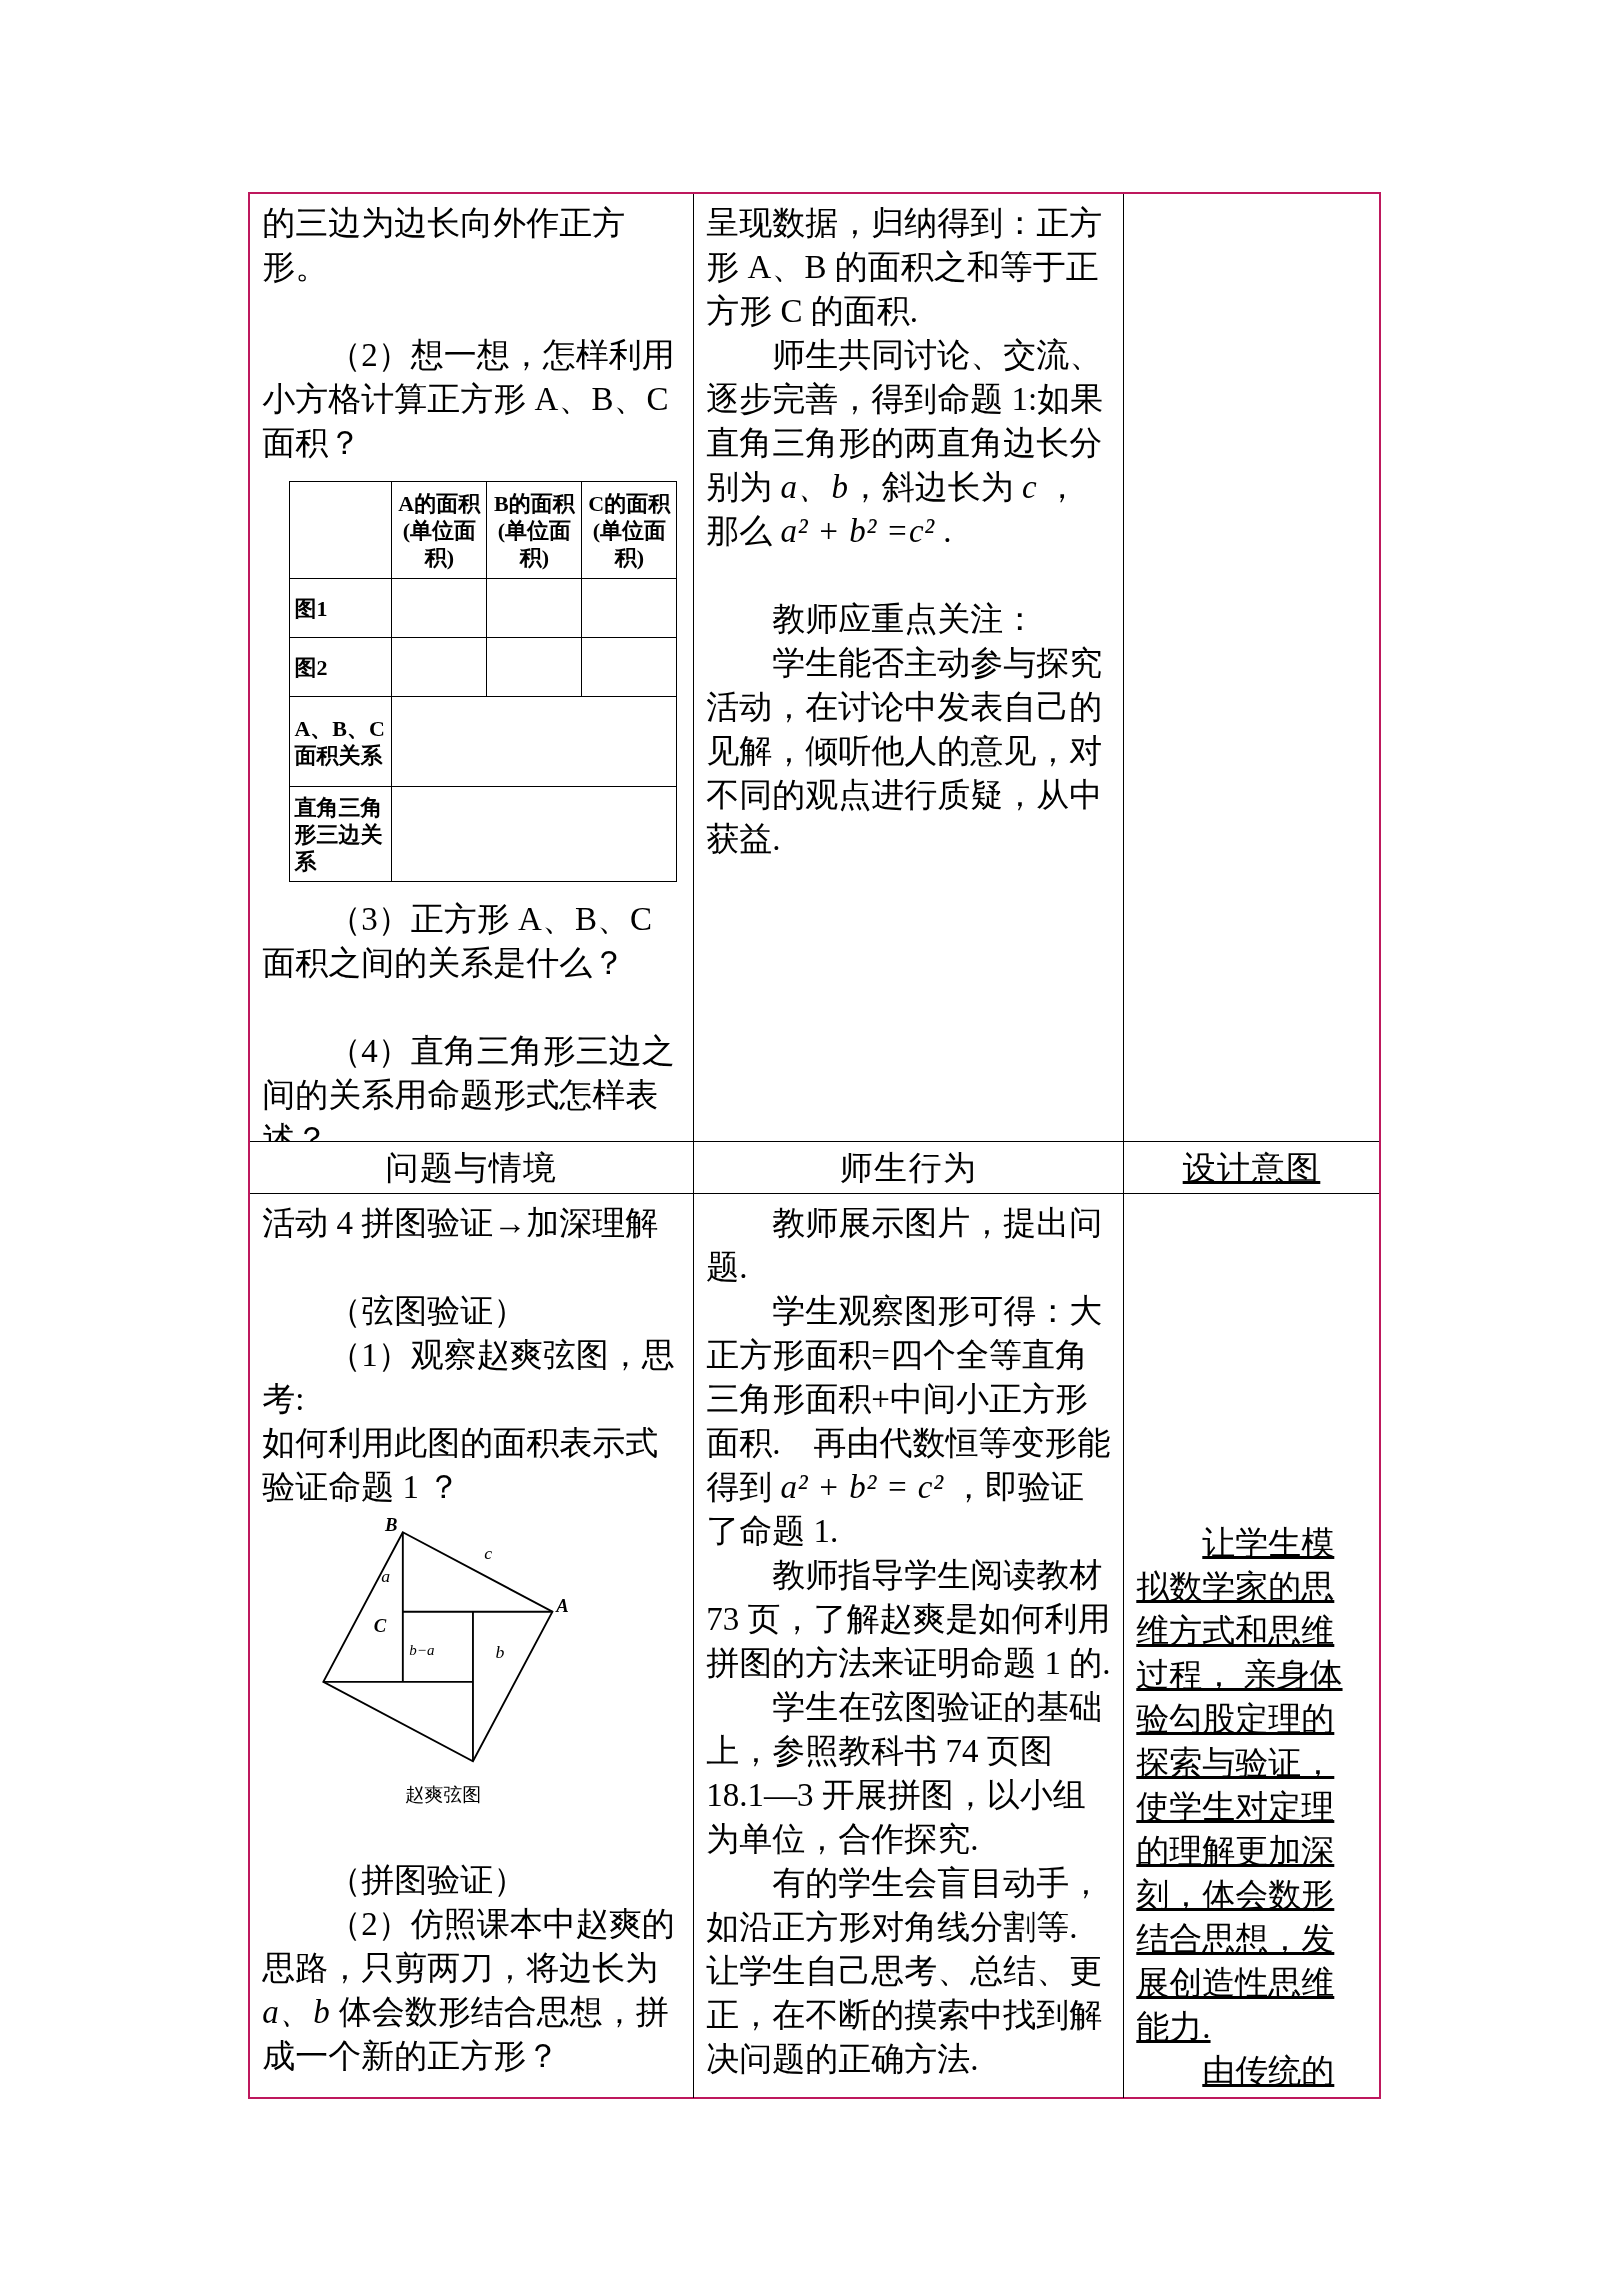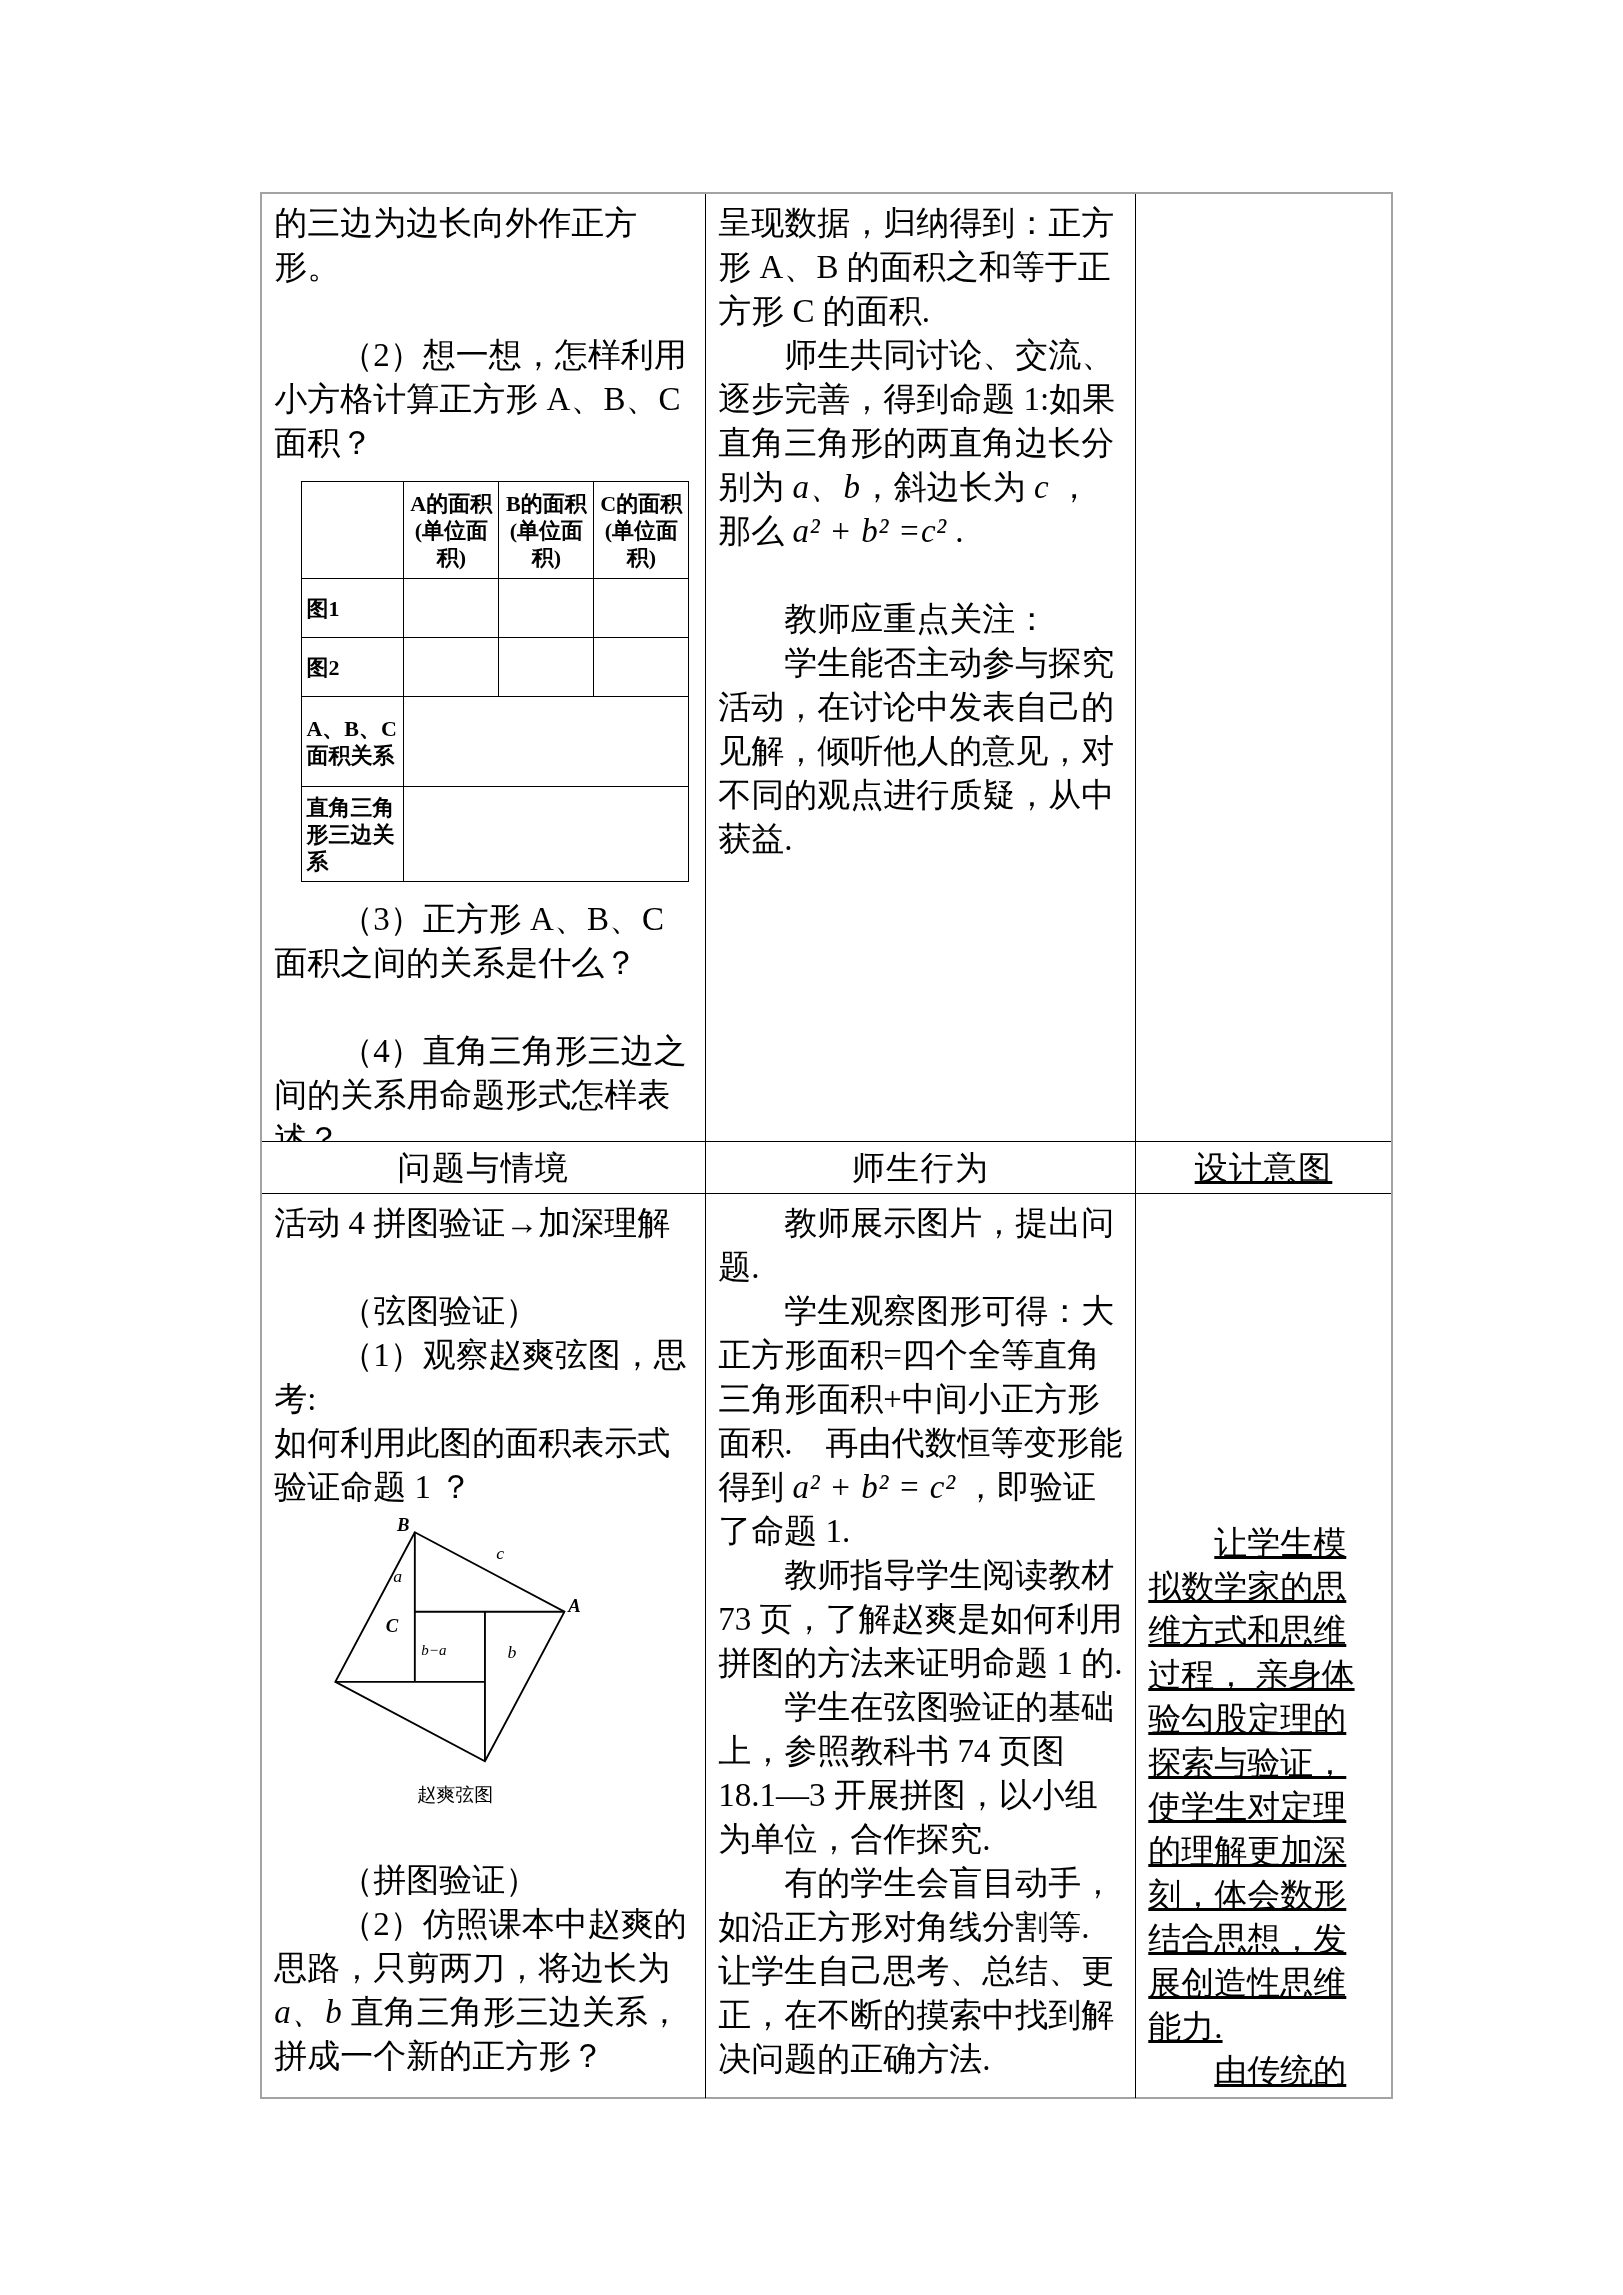--- a/index.html
+++ b/index.html
@@ -6,24 +6,24 @@
   html,body { background:#ffffff; }
   body {
     width:1623px; height:2295px;
     position:relative;
     font-family:"Liberation Serif","DejaVu Serif",serif;
     color:#000;
   }
   .page { position:absolute; inset:0; background:#fff; }
 
   .main-table {
-    position:absolute; left:260px; top:192px;
+    position:absolute; left:248px; top:192px;
     width:1129px; height:1903px;
     box-sizing:content-box;
-    border:2px solid #a3a3a3;
+    border:2px solid #be185d;
     display:grid;
     grid-template-columns:444px 430px 255px;
     grid-template-rows:948px 52px 904px;
   }
   .cell {
     border-right:1.4px solid #000;
     border-bottom:1.4px solid #000;
     padding:6.8px 12.3px;
     font-size:33px;
     line-height:44px;
@@ -152,21 +152,21 @@
           <text class="vlabel" x="64" y="122">C</text>
           <text class="ilabel" x="102" y="146">b−a</text>
           <text class="slabel" x="194" y="150">b</text>
           <text class="vlabel" x="259" y="100">A</text>
         </svg>
         <div class="caption">赵爽弦图</div>
       </div>
 
       <p class="indent gap-top">（拼图验证）</p>
       <p class="indent">
-        <span>（2）仿照课本中赵爽的思路，只剪两刀，将边长为 </span><span class="math">a、b</span><span> 直角三角形三边关系，拼成一个新的正方形？</span>
+        <span>（2）仿照课本中赵爽的思路，只剪两刀，将边长为 </span><span class="math">a、b</span><span> 体会数形结合思想，拼成一个新的正方形？</span>
       </p>
     </div>
 
     <div class="cell col2 lastrow">
       <p class="indent">教师展示图片，提出问题.</p>
       <p class="indent">
         <span>学生观察图形可得：大正方形面积=四个全等直角三角形面积+中间小正方形面积.　再由代数恒等变形能得到 </span><span class="math">a² + b² = c²</span><span> ，即验证了命题 1.</span>
       </p>
       <p class="indent">教师指导学生阅读教材 73 页，了解赵爽是如何利用拼图的方法来证明命题 1 的.</p>
       <p class="indent">学生在弦图验证的基础上，参照教科书 74 页图 18.1—3 开展拼图，以小组为单位，合作探究.</p>

